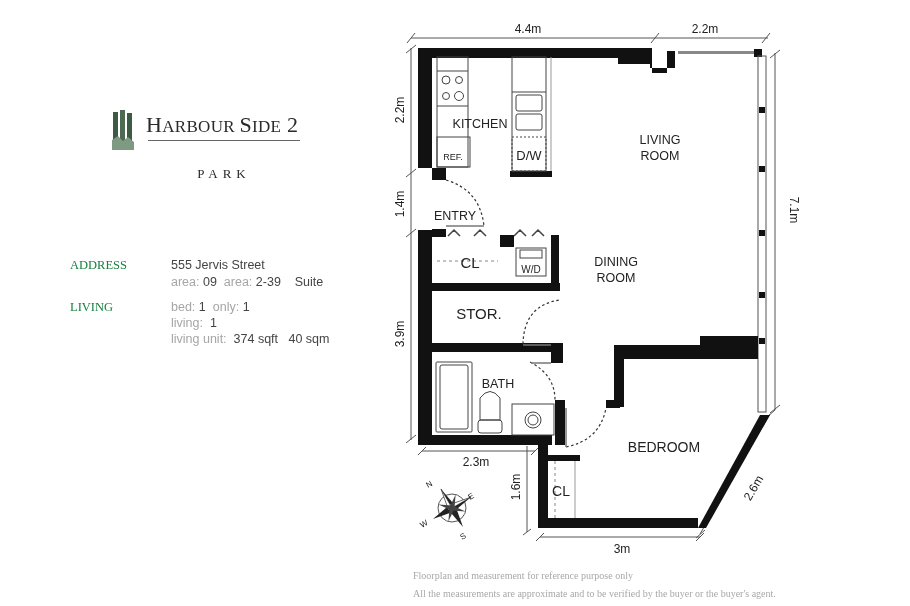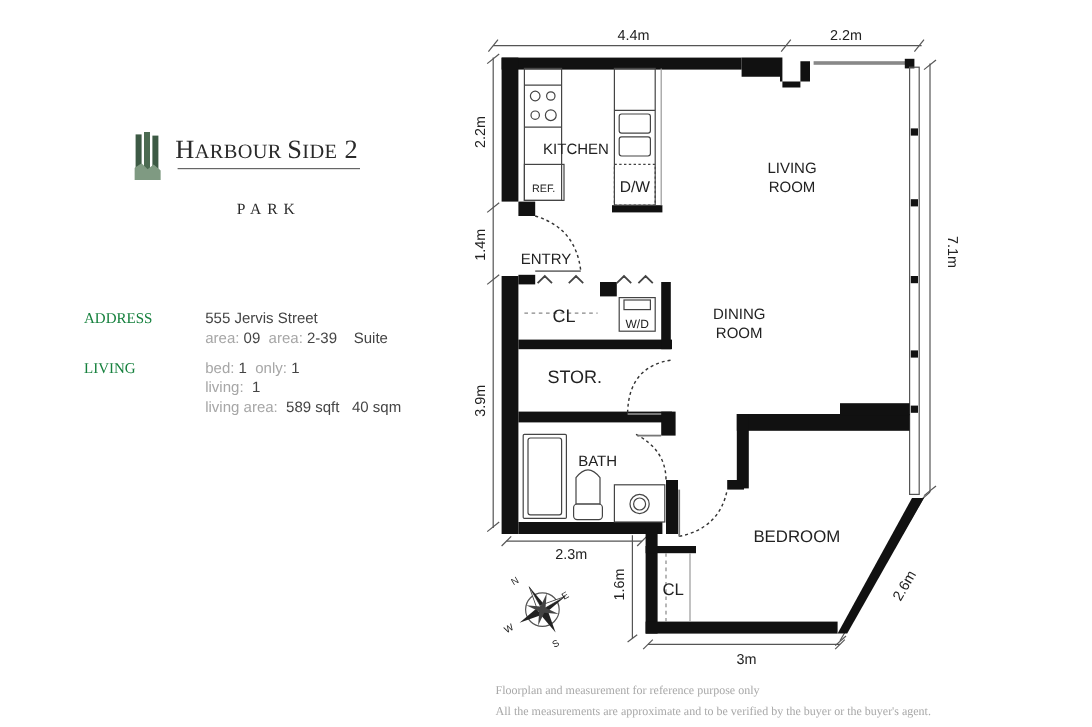--- a/index.html
+++ b/index.html
@@ -50,21 +50,21 @@
       <span>bed:</span>&nbsp;<span class="v">1</span>&nbsp;&nbsp;<span>only:</span>&nbsp;<span class="v">1</span>
     </span>
   </div>
   <div class="row" style="top:58px;">
     <span class="val">
       <span>living:</span>&nbsp;&nbsp;<span class="v">1</span>
     </span>
   </div>
   <div class="row" style="top:74px;">
     <span class="val">
-      <span>living area:</span>&nbsp;&nbsp;<span class="v">589 sqft</span>&nbsp;&nbsp;&nbsp;<span class="v">40 sqm</span>
+      <span>living unit:</span>&nbsp;&nbsp;<span class="v">374 sqft</span>&nbsp;&nbsp;&nbsp;<span class="v">40 sqm</span>
     </span>
   </div>
 </div>
 
 <svg class="plan" viewBox="0 0 910 606">
   <g stroke="#555" stroke-width="1" fill="none">
     <line x1="411" y1="38" x2="768" y2="38"></line>
     <line x1="407" y1="43" x2="415" y2="33"></line>
       <line x1="651" y1="43" x2="659" y2="33"></line>
       <line x1="762" y1="43" x2="770" y2="33"></line>

